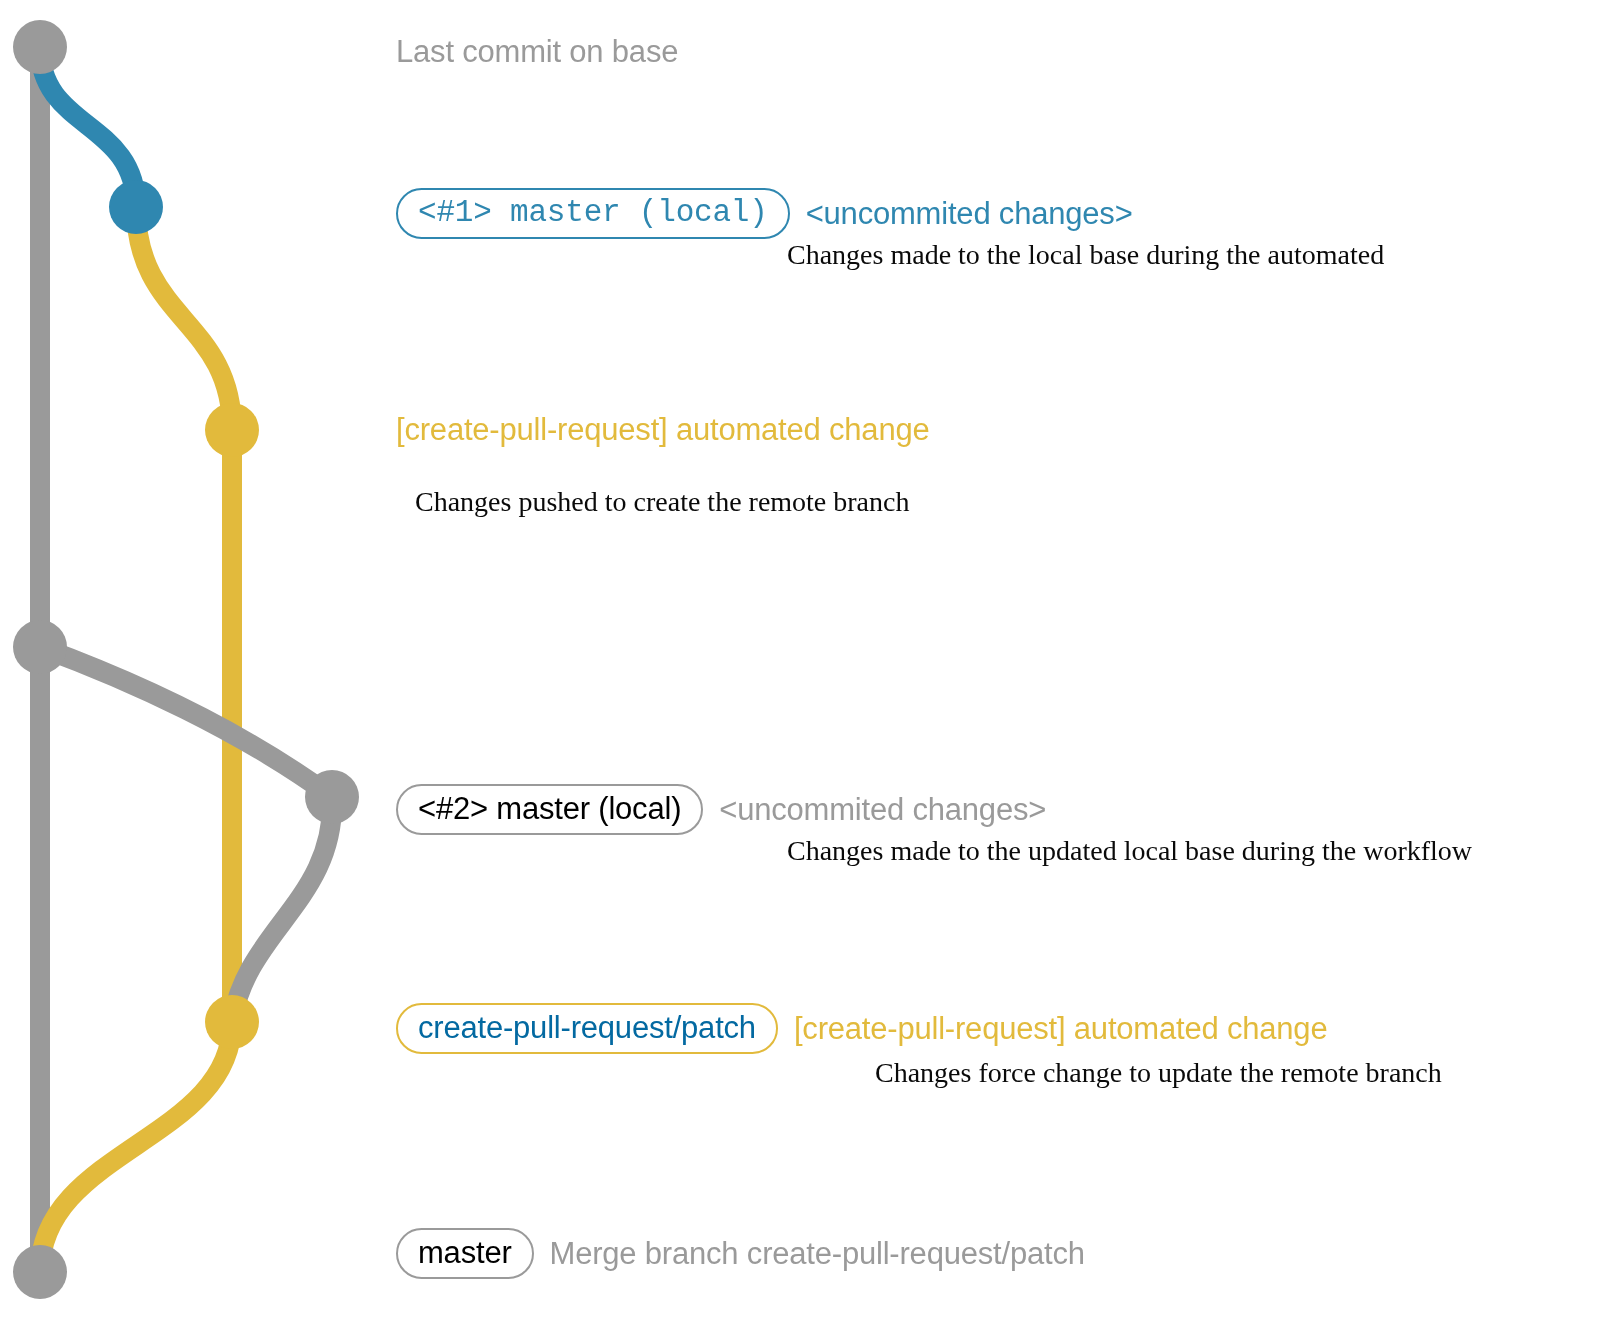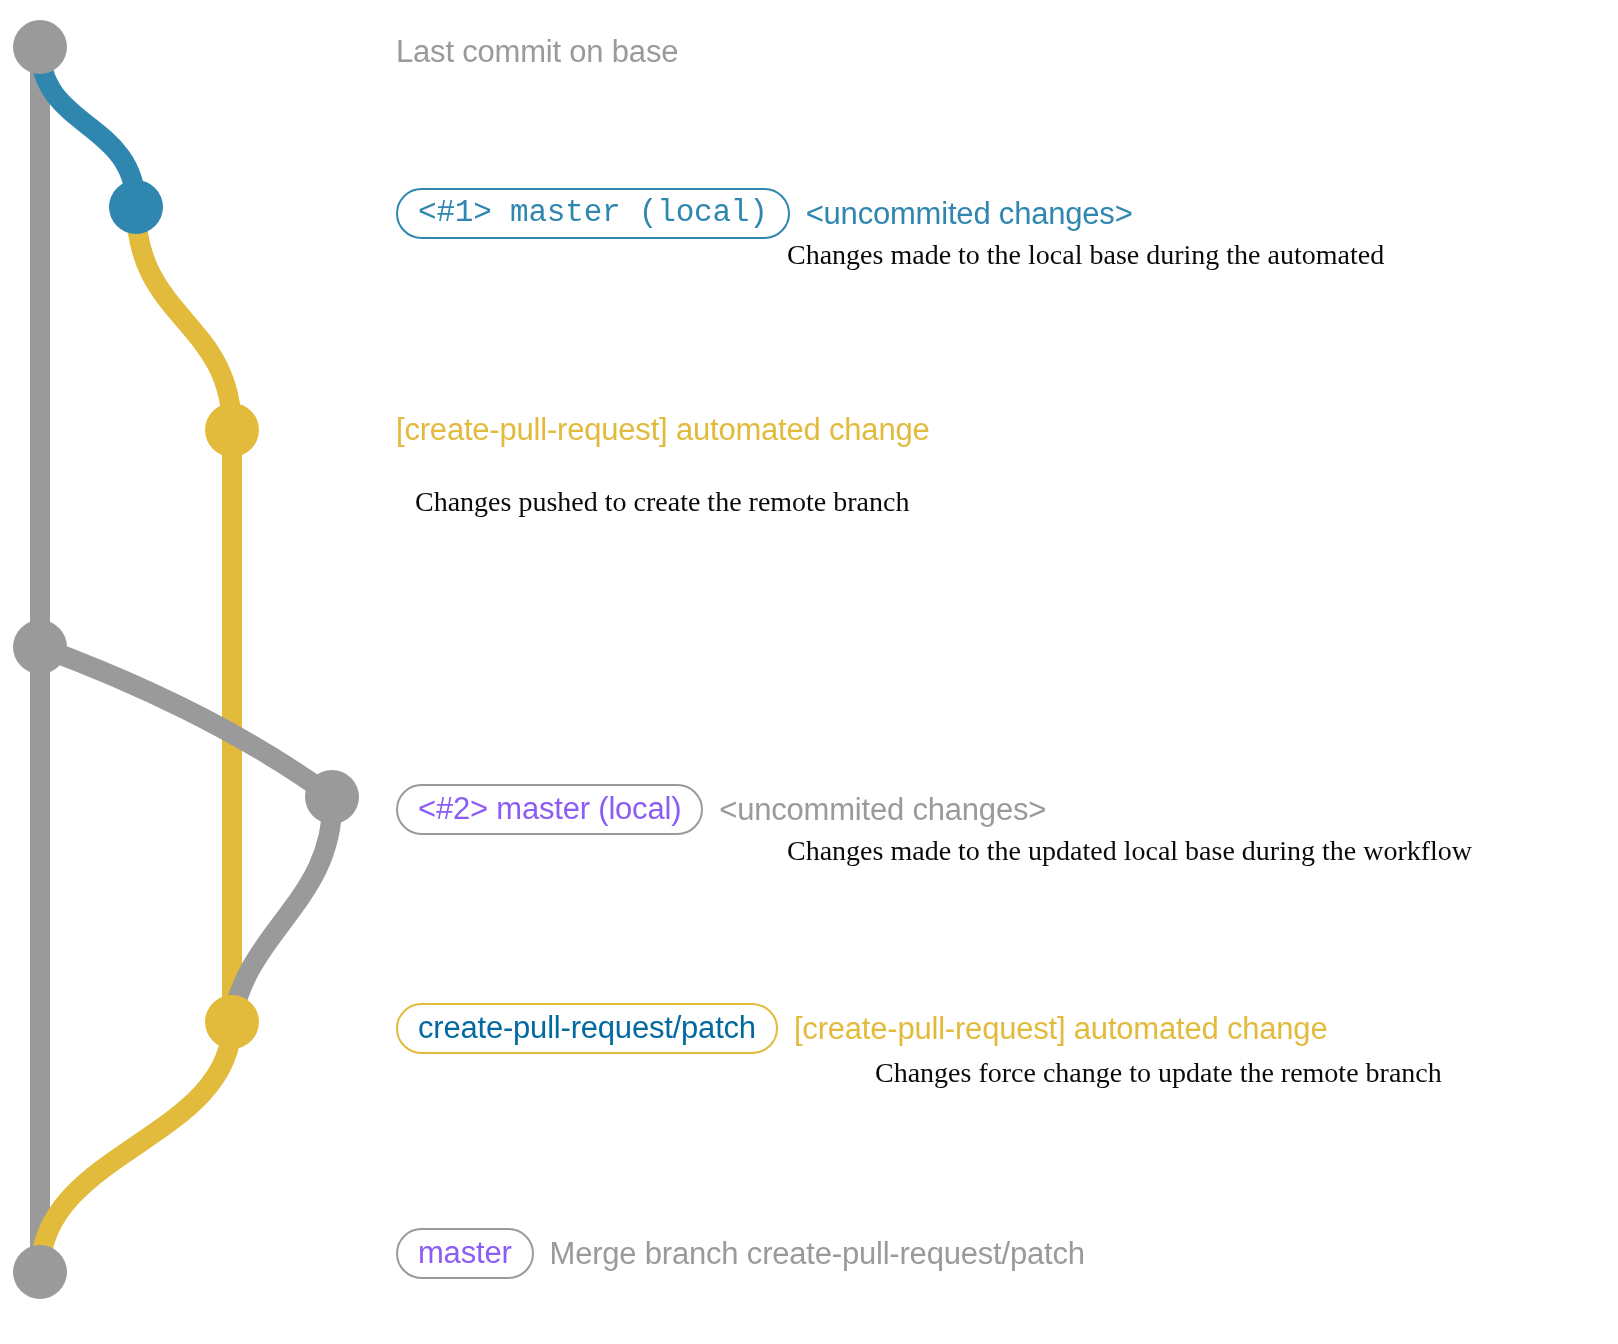--- a/index.html
+++ b/index.html
@@ -68,21 +68,21 @@
     border-color: #2f87b0;
     color: #2f87b0;
     font-family: Liberation Mono, monospace;
   }
   .badge.yellow {
     border-color: #e2ba3c;
     color: #0369a1;
   }
   .badge.gray {
     border-color: #9a9a9a;
-    color: #8b5cf6;
+    color: #000000;
   }
 
   .commit-msg {
     font-family: "Liberation Sans", sans-serif;
     font-size: 31px;
     letter-spacing: -0.2px;
     white-space: nowrap;
     margin-left: 16px;
   }
   .commit-msg.blue { color: #2f87b0; }

